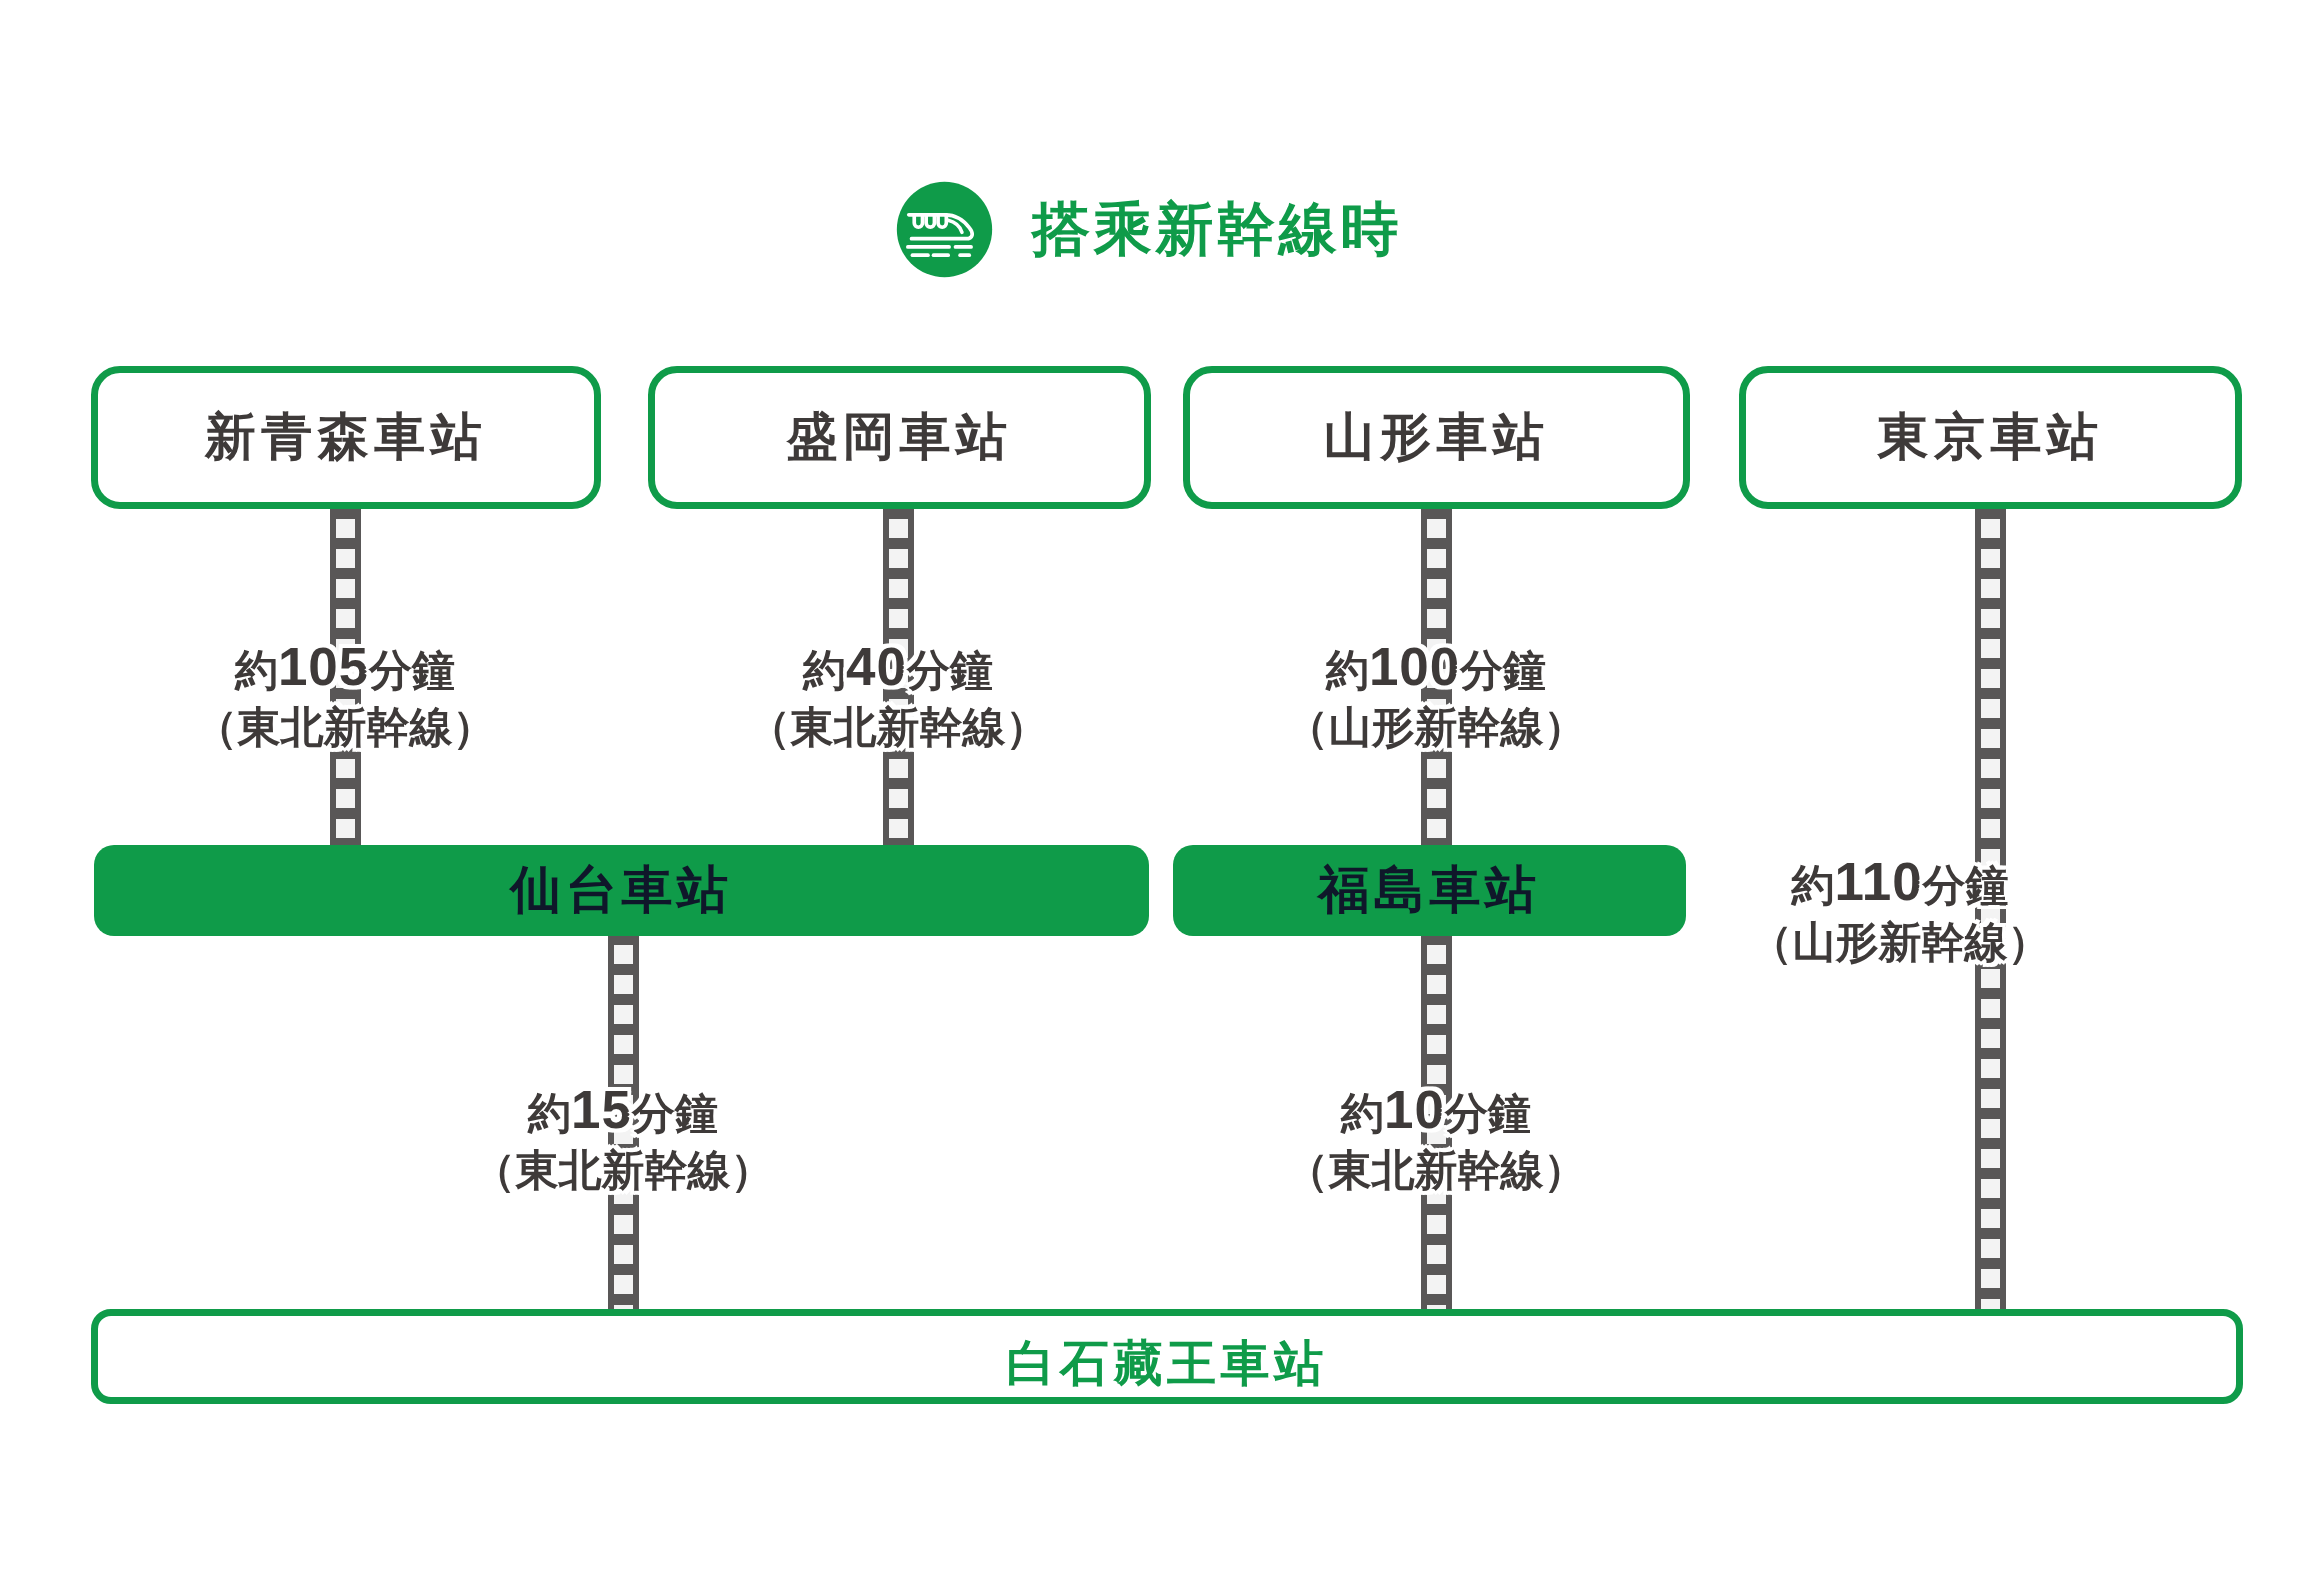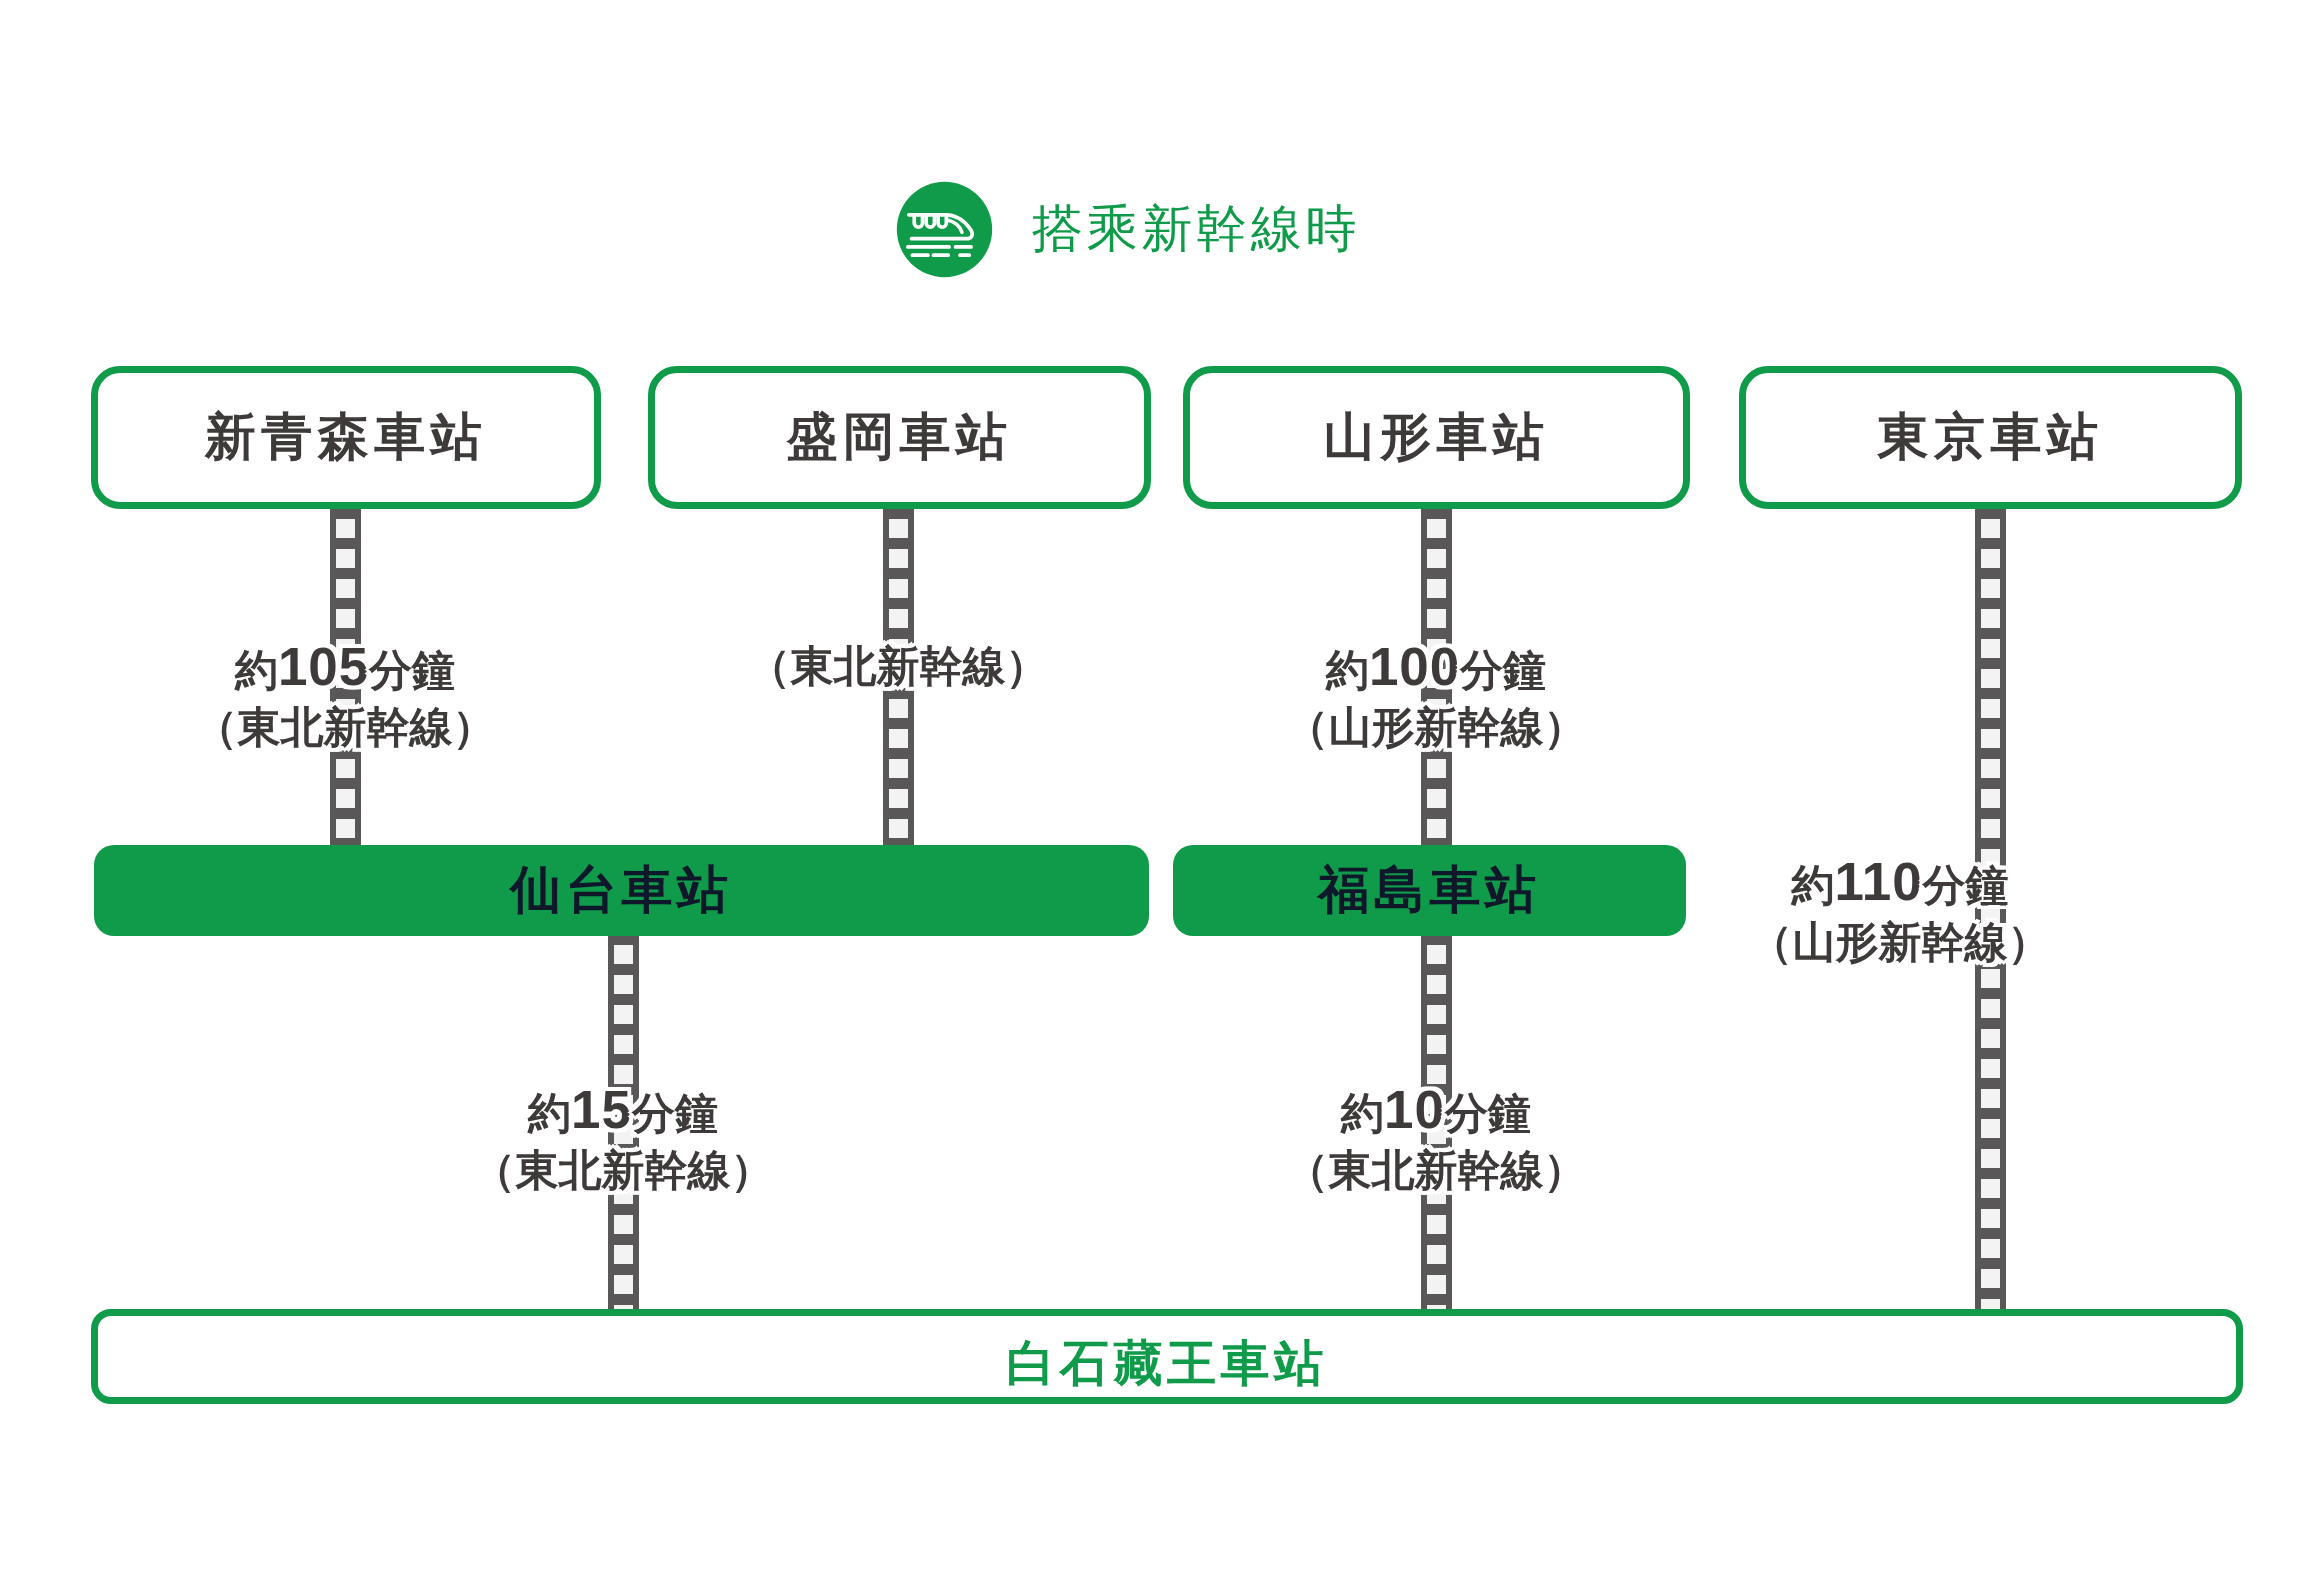--- a/index.html
+++ b/index.html
@@ -13,21 +13,21 @@
   body{font-family:"Liberation Sans", sans-serif;}
   .canvas{
     position:relative;width:2321px;height:1572px;background:#ffffff;overflow:hidden;
   }
 
   
   .header{position:absolute;left:895px;top:179px;height:101px;display:flex;align-items:center;gap:38px;}
   .title-icon{width:99px;height:99px;display:block;flex:0 0 auto;}
   .title-icon .icon-circle{fill:var(--green);}
   .title-icon .icon-stroke{fill:none;stroke:#ffffff;stroke-width:4;stroke-linecap:round;stroke-linejoin:round;}
-  .title-text{font-size:51px;font-weight:normal;color:var(--green);letter-spacing:3.7px;white-space:nowrap;}
+  .title-text{font-size:58px;font-weight:bold;color:var(--green);letter-spacing:3.7px;white-space:nowrap;}
 
   
   .station-box{
     position:absolute;top:366px;height:143px;background:#fff;
     border:7.3px solid var(--green);border-radius:29px;
     display:flex;align-items:center;justify-content:center;
     font-size:51px;font-weight:bold;color:var(--dark);letter-spacing:5.5px;
     z-index:2;white-space:nowrap;
   }
   .pos-sb1{left:91px;width:510px;}
@@ -131,20 +131,21 @@
   <div class="track pos-t3"></div>
   <div class="track pos-t4"></div>
   <div class="track pos-t5"></div>
   <div class="track pos-t6"></div>
 
   <div class="time-label pos-l1">
     <div><span>約</span><span class="num">105</span><span>分鐘</span></div>
     <div>（東北新幹線）</div>
   </div>
   <div class="time-label pos-l2">
+    <div><span>約</span><span class="num">40</span><span>分鐘</span></div>
     <div>（東北新幹線）</div>
   </div>
   <div class="time-label pos-l3">
     <div><span>約</span><span class="num">100</span><span>分鐘</span></div>
     <div>（山形新幹線）</div>
   </div>
   <div class="time-label pos-l4">
     <div><span>約</span><span class="num">110</span><span>分鐘</span></div>
     <div>（山形新幹線）</div>
   </div>

